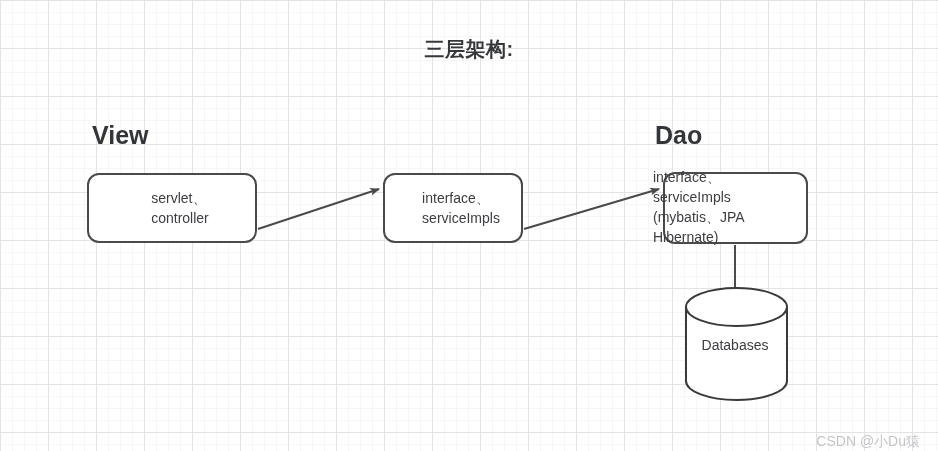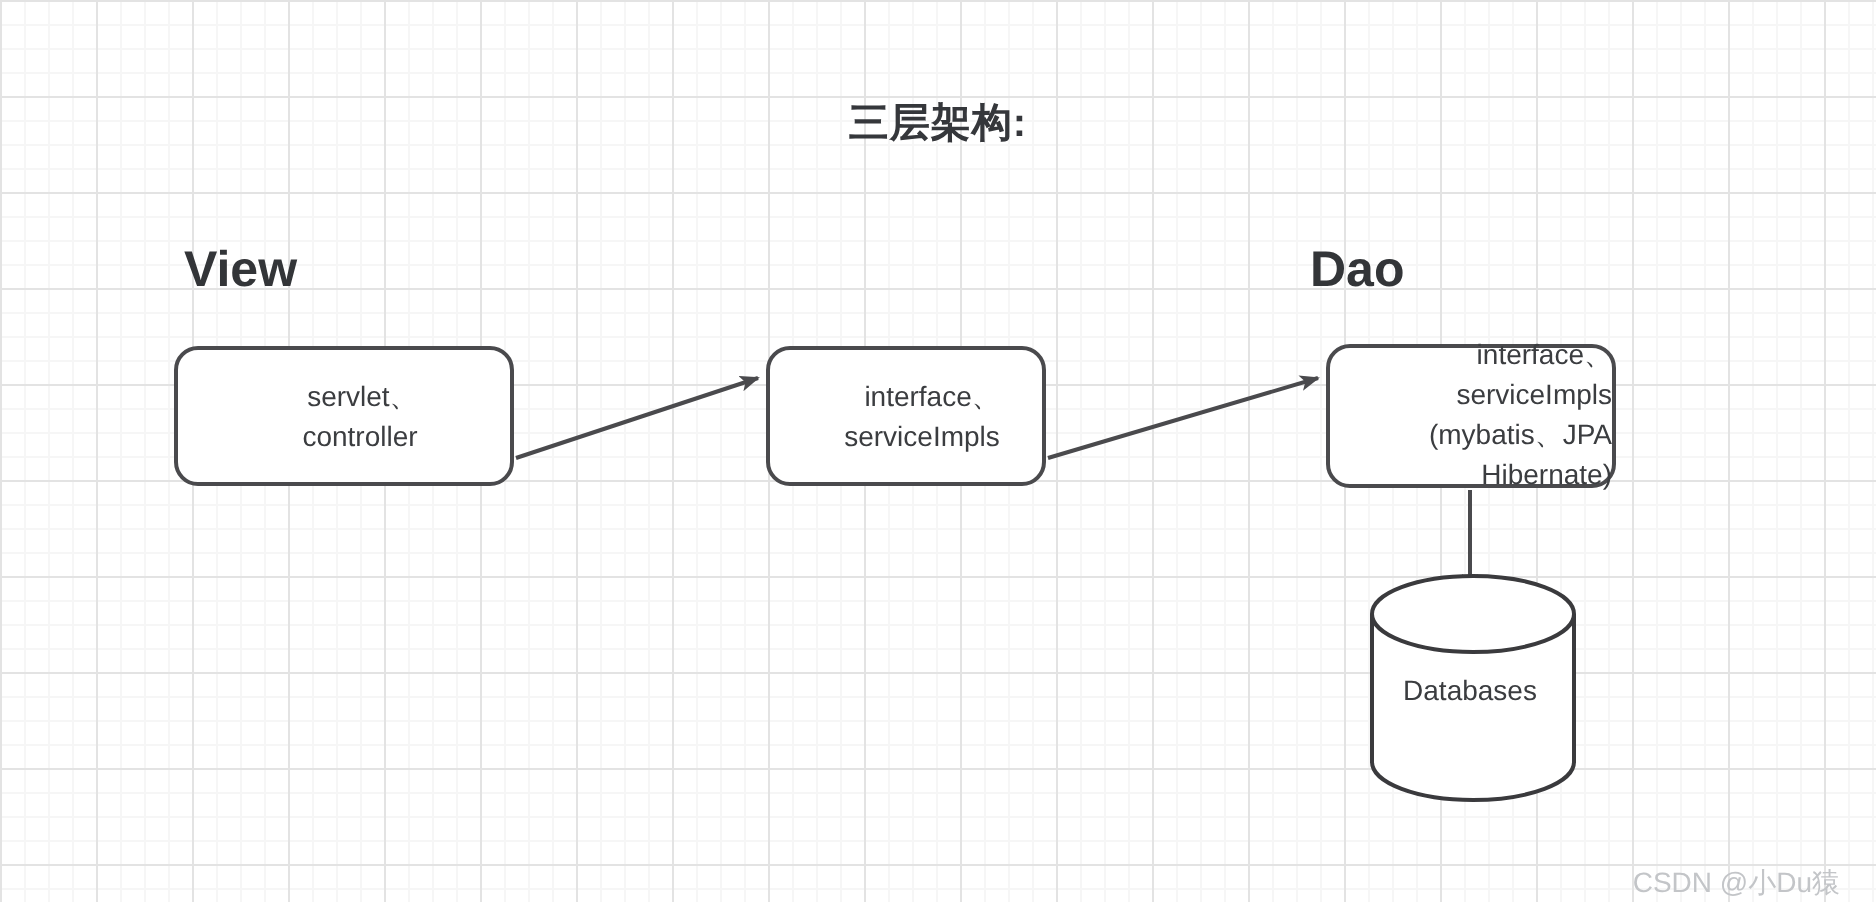--- a/index.html
+++ b/index.html
@@ -30,21 +30,20 @@
   #diagram-title {
     position: absolute;
     left: 0;
     top: 36px;
     width: 938px;
     text-align: center;
     font-size: 20px;
     font-weight: bold;
     color: #35373b;
     letter-spacing: 0.5px;
-    margin-top: 12px;
   }
 
   .layer-heading {
     position: absolute;
     text-align: left;
     font-size: 25px;
     font-weight: bold;
     color: #333538;
     white-space: nowrap;
   }
@@ -54,21 +53,21 @@
 
   .layer-box {
     position: absolute;
     box-sizing: border-box;
     border: 2px solid #4a4a4d;
     border-radius: 12px;
     background: #ffffff;
     display: flex;
     align-items: center;
     justify-content: center;
-    text-align: right;
+    text-align: left;
     font-size: 14px;
     line-height: 1.45;
     color: #3b3d40;
   }
   #box-view    { left: 87px;  top: 173px; width: 170px; height: 70px; }
   #box-service { left: 383px; top: 173px; width: 140px; height: 70px; }
   #box-dao     {
     left: 663px; top: 172px; width: 145px; height: 72px;
     font-size: 14px; line-height: 1.42;
   }

